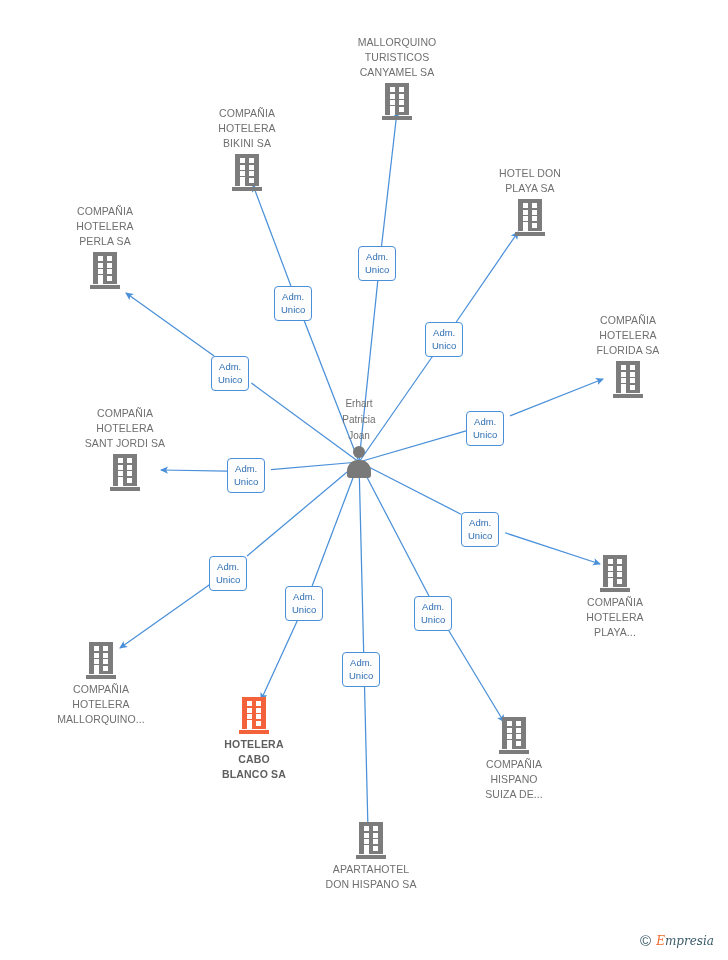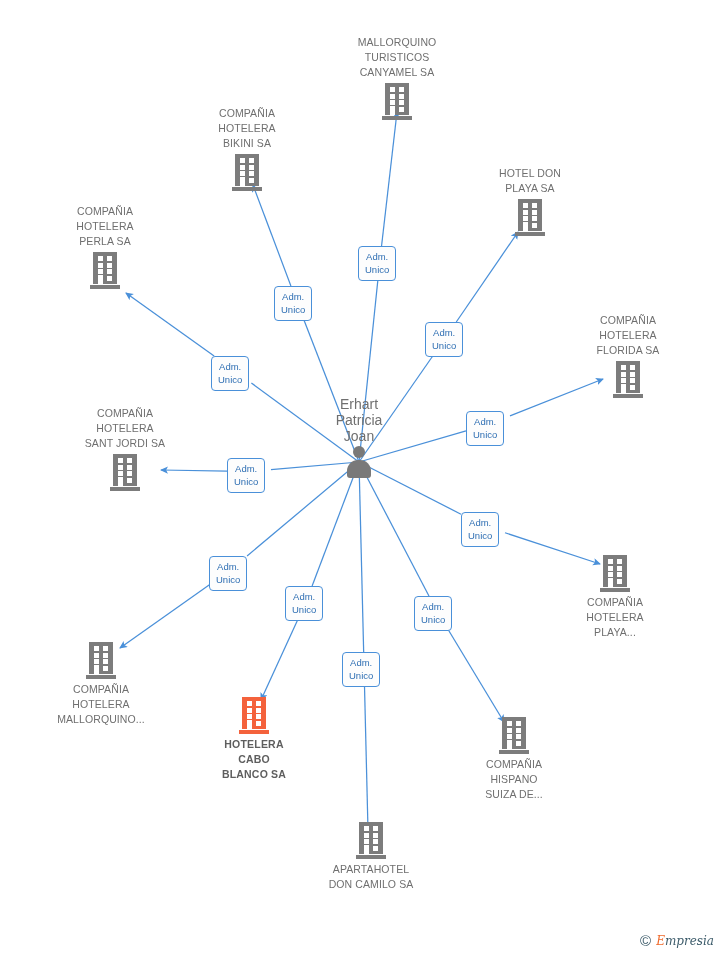--- a/index.html
+++ b/index.html
@@ -114,21 +114,21 @@
     background: #797979;
     border-radius: 11px 11px 3px 3px;
   }
   .person-node {
     position: absolute;
     width: 120px;
     margin-left: -60px;
     text-align: center;
   }
   .person-node .caption {
-    font-size: 14px;
+    font-size: 10px;
     line-height: 16px;
     color: #6f6f6f;
     white-space: pre-line;
     margin-bottom: 2px;
   }
 
   
   .elabel {
     position: absolute;
     background: #fdfdfd;
@@ -324,21 +324,21 @@
           <div class="win" style="left: 8px; top: 4px;"></div>
           <div class="win" style="left: 17px; top: 4px;"></div>
           <div class="win" style="left: 8px; top: 10.5px;"></div>
           <div class="win" style="left: 17px; top: 10.5px;"></div>
           <div class="win" style="left: 8px; top: 17px;"></div>
           <div class="win" style="left: 17px; top: 17px;"></div>
           <div class="win" style="left: 17px; top: 23.5px;"></div>
           <div class="door"></div>
         </div>
         <div class="caption">APARTAHOTEL
-DON CAMILO SA</div>
+DON HISPANO SA</div>
       </div>
       <div class="node label-below" style="left: 514px; top: 717px;">
         <div class="bld">
           <div class="body"></div>
           <div class="base"></div>
           <div class="win" style="left: 8px; top: 4px;"></div>
           <div class="win" style="left: 17px; top: 4px;"></div>
           <div class="win" style="left: 8px; top: 10.5px;"></div>
           <div class="win" style="left: 17px; top: 10.5px;"></div>
           <div class="win" style="left: 8px; top: 17px;"></div>

